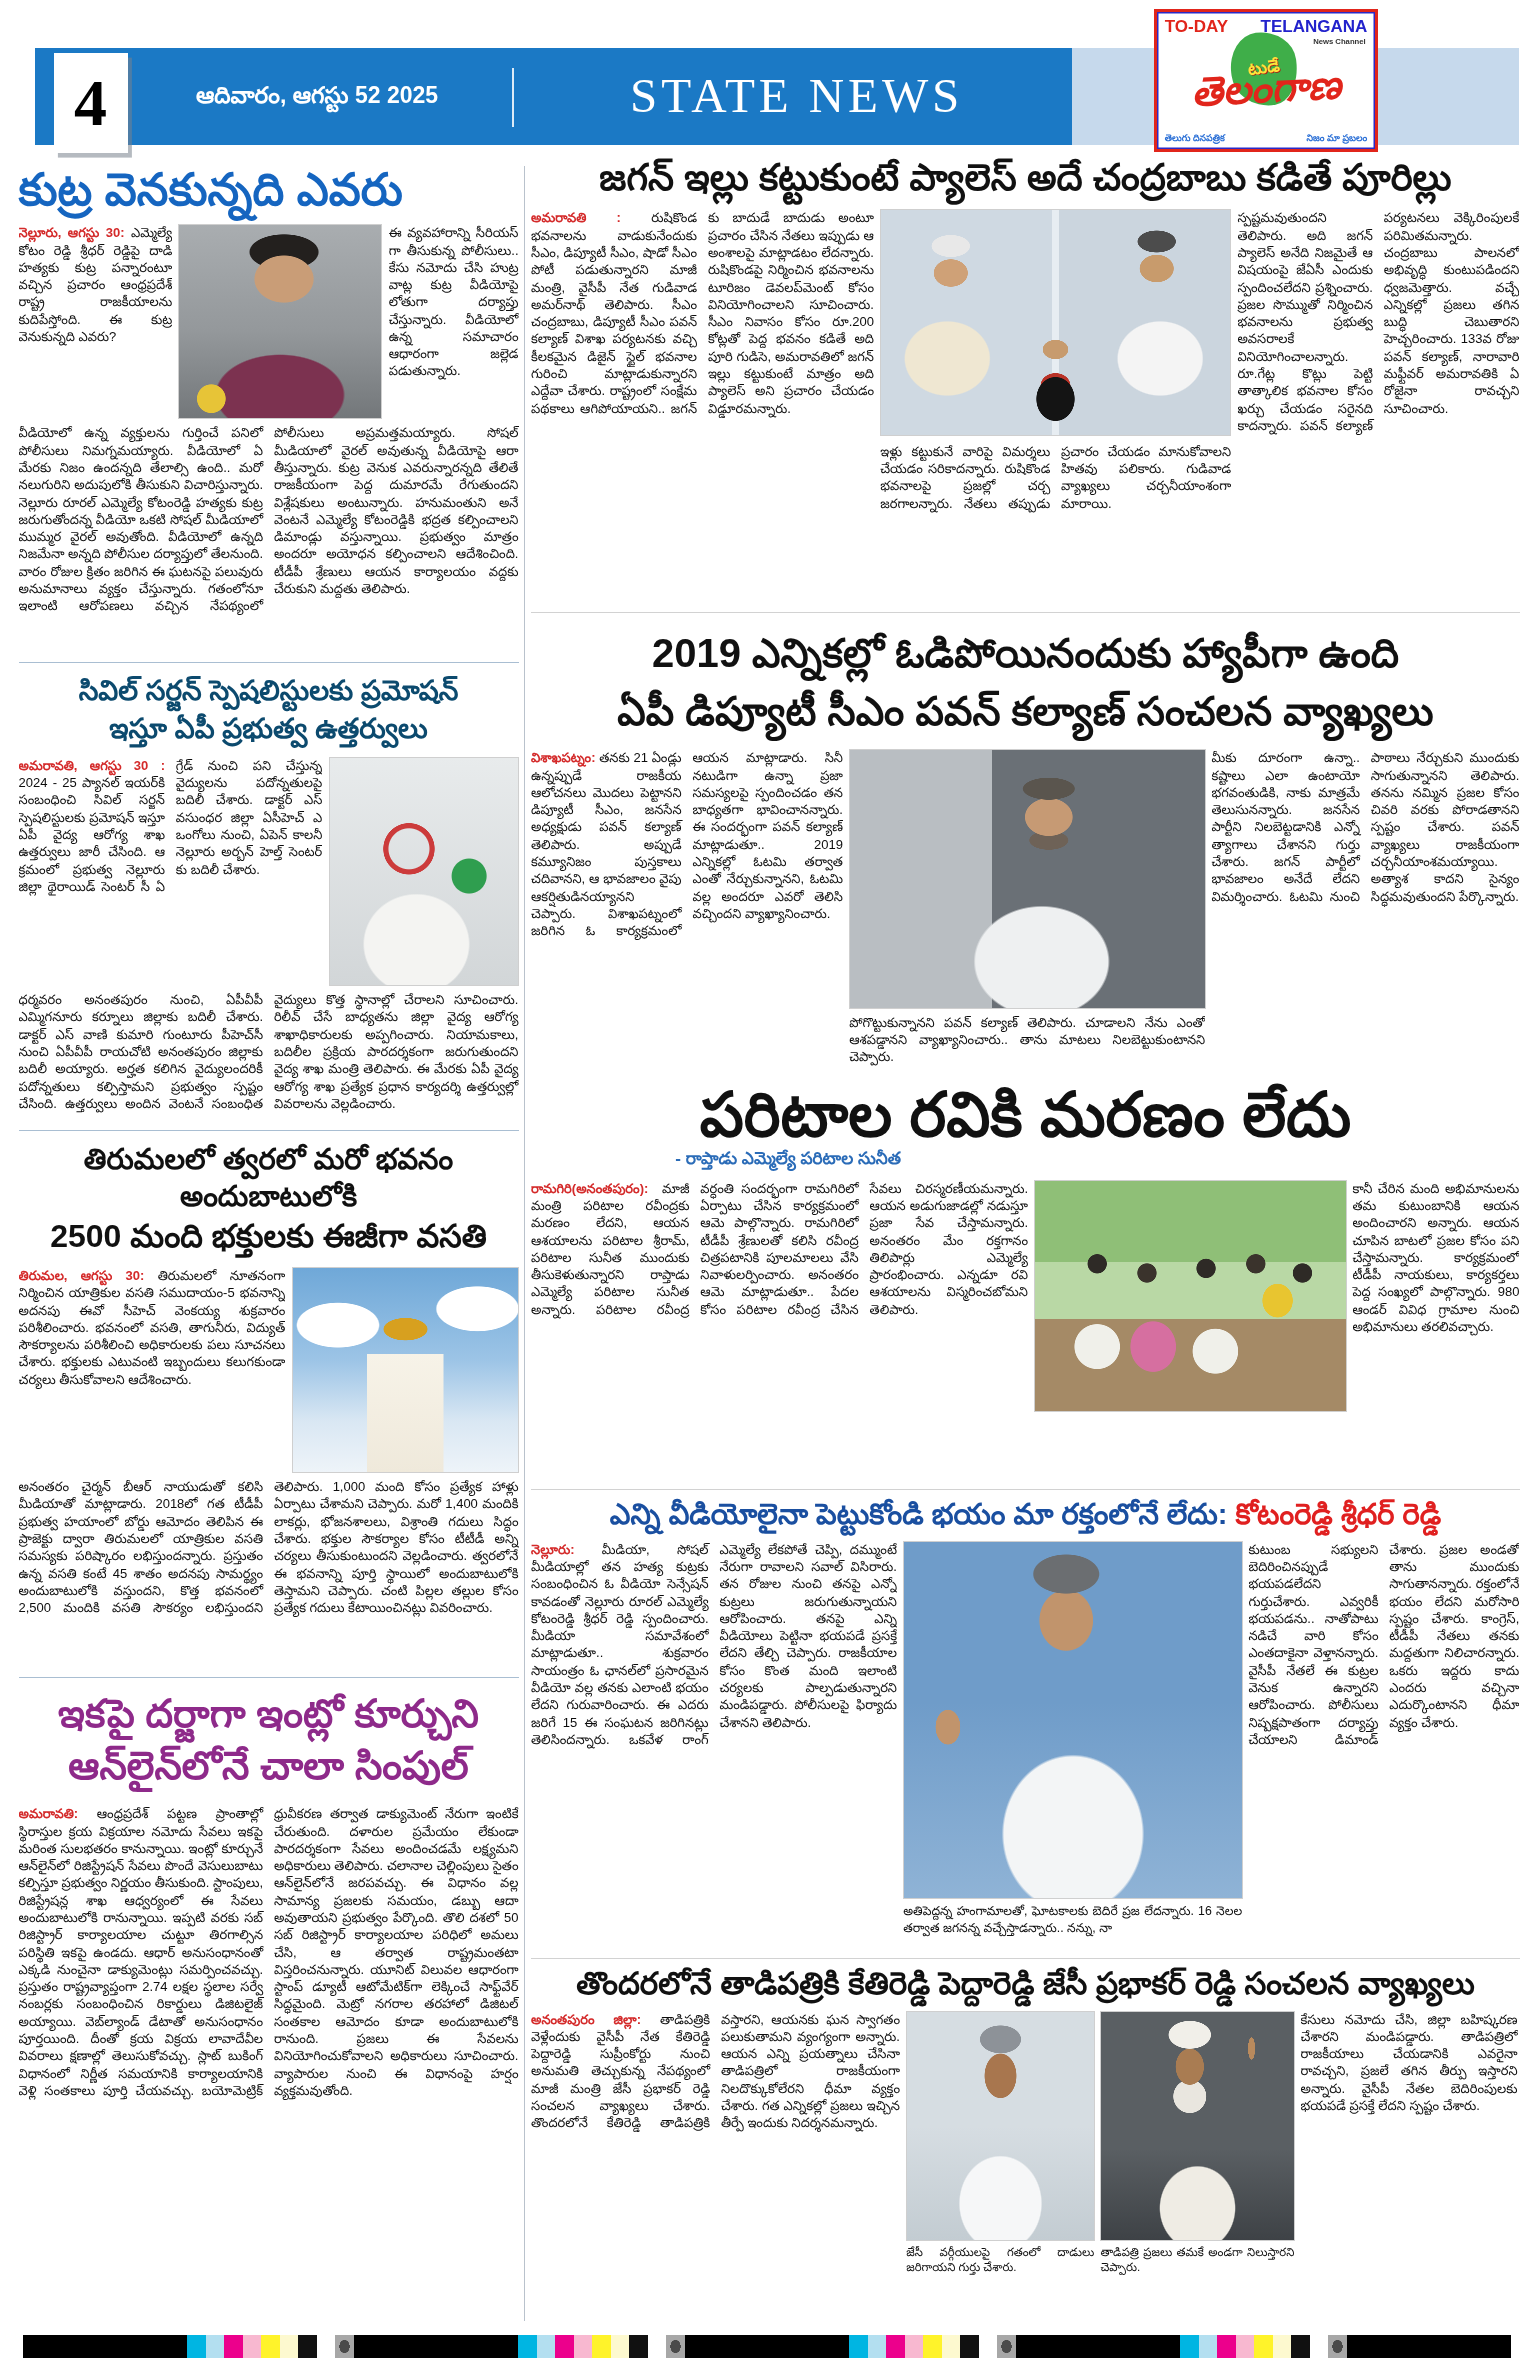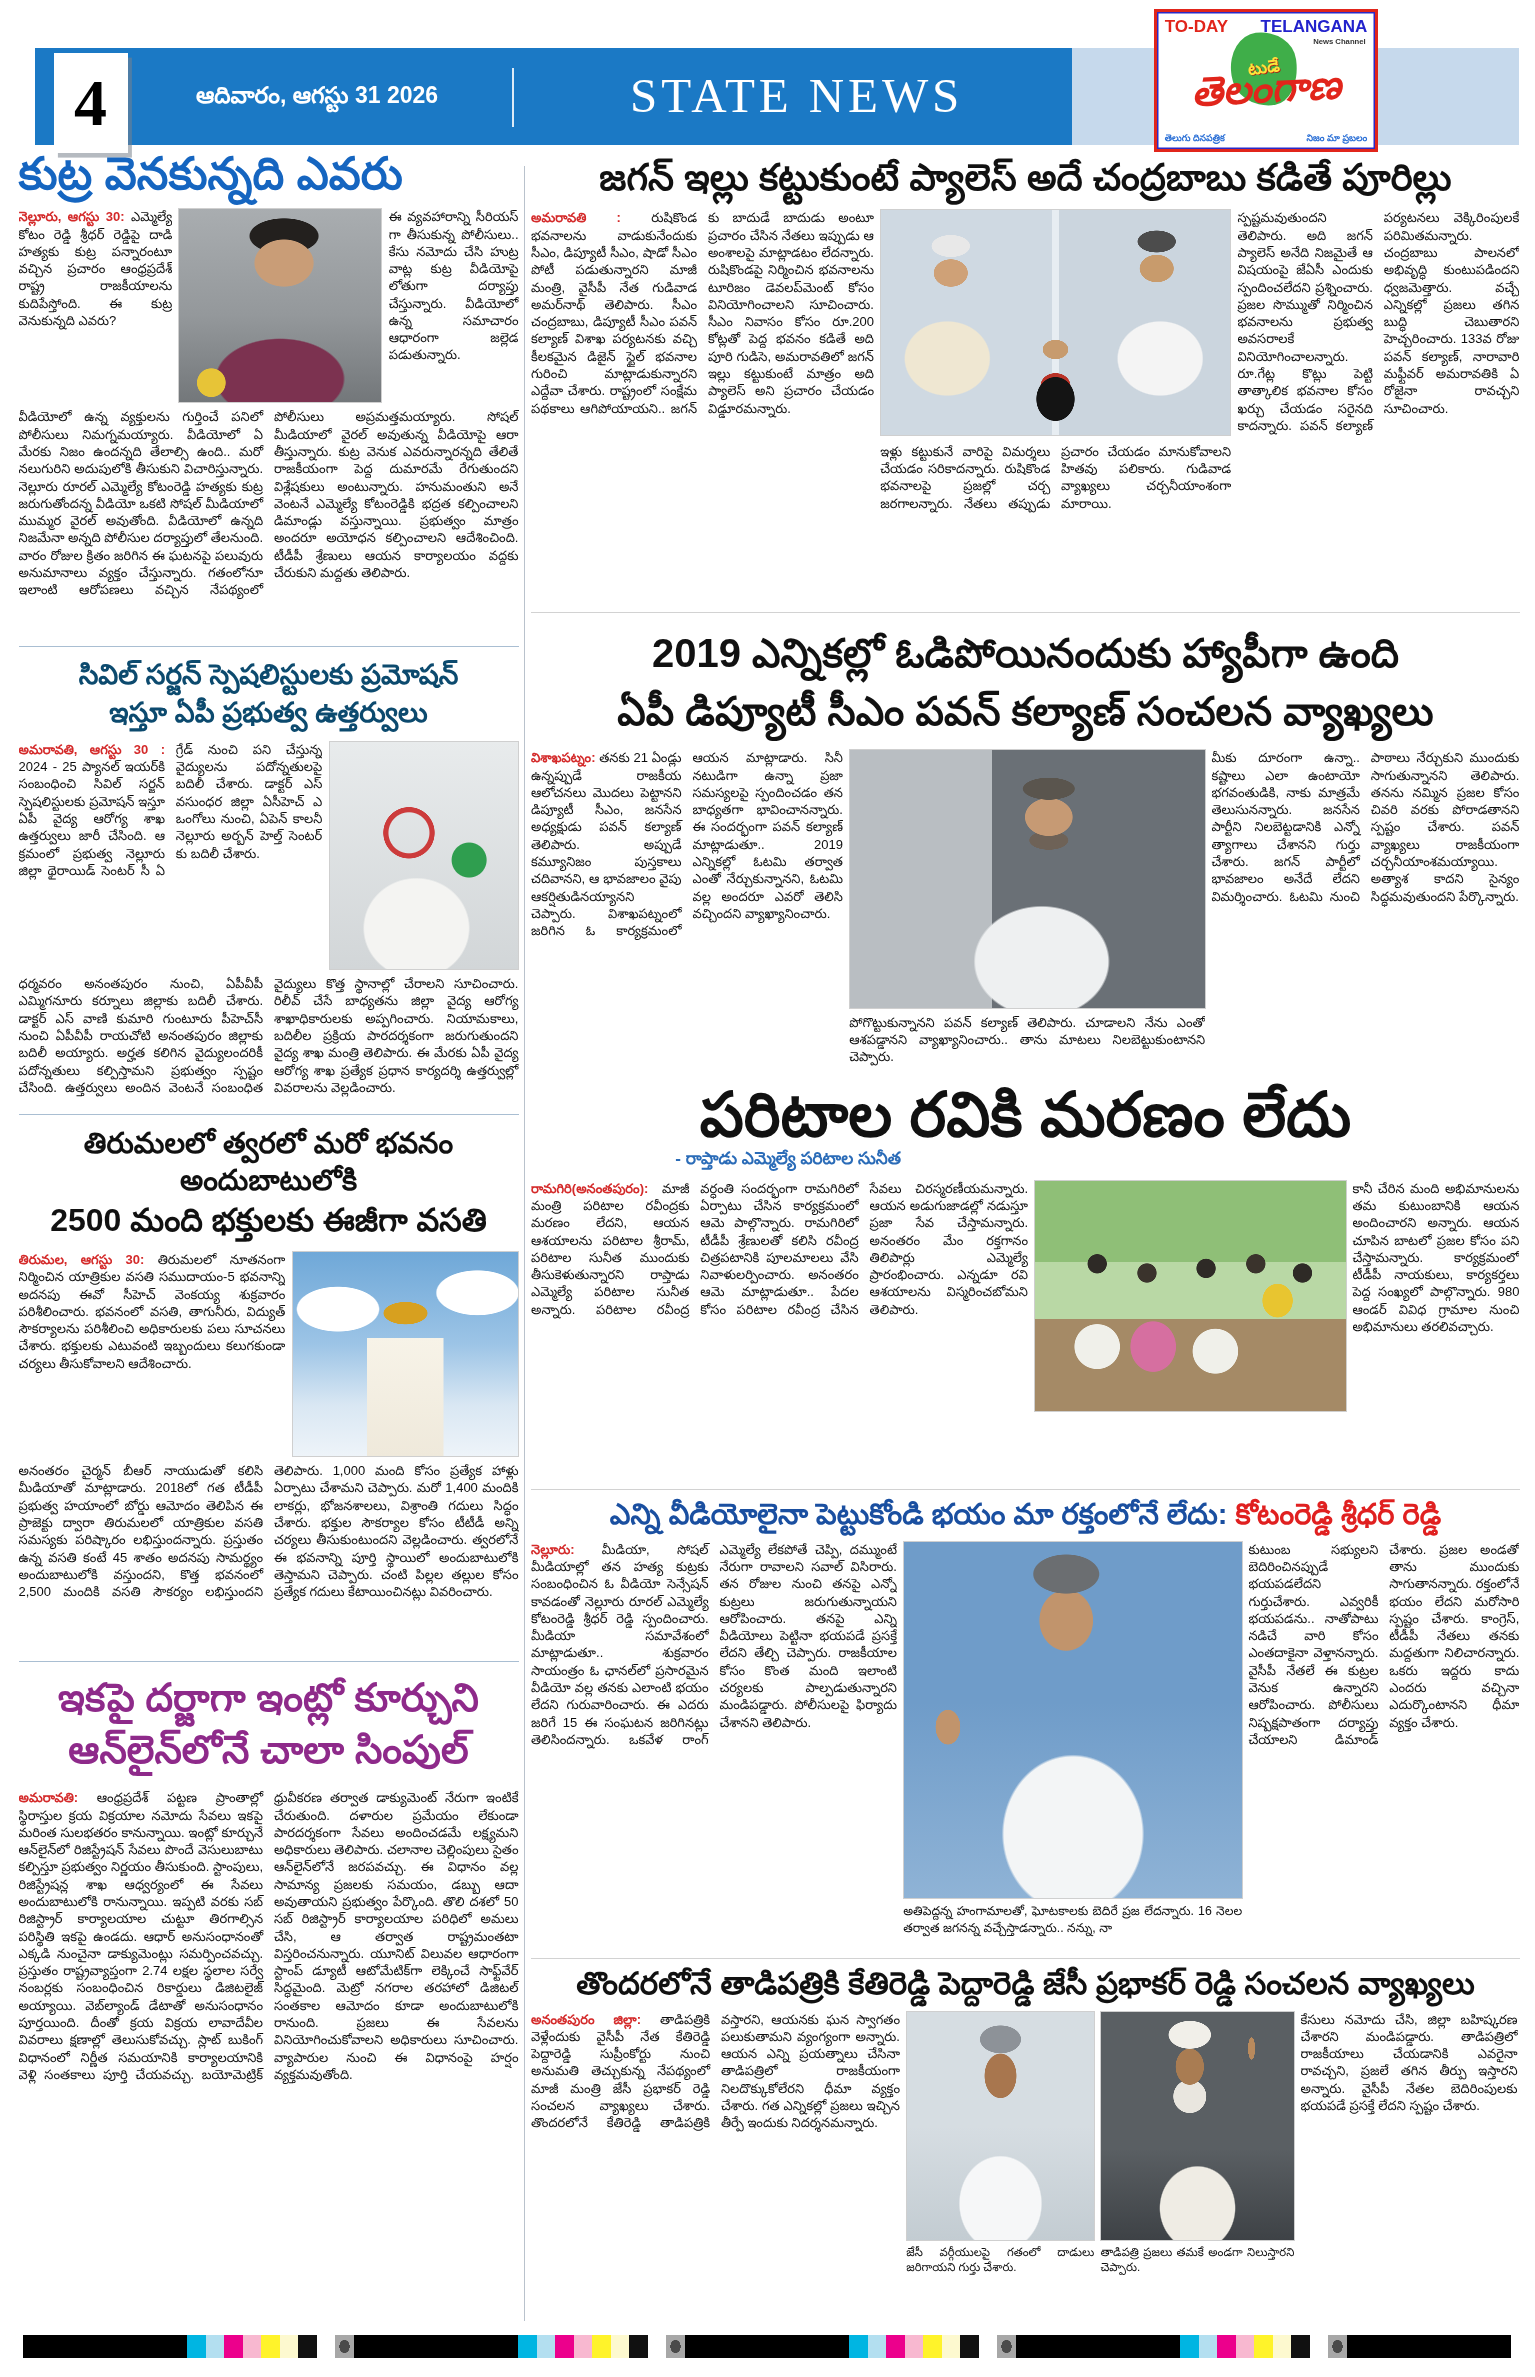--- a/index.html
+++ b/index.html
@@ -35,21 +35,21 @@
     display:flex;align-items:center;justify-content:center;
   }
   .logo-map span{color:#ffe23a;text-shadow:0.8px 0.8px 0 #b31212;font-weight:bold;font-size:17px;}
   .logo-script{
     position:absolute;left:4.6px;right:4.6px;top:54px;text-align:center;color:#e1251b;
     font-size:40px;font-weight:bold;font-style:italic;transform:rotate(-3deg);white-space:nowrap;
   }
   .logo-bl{position:absolute;left:7.7px;bottom:4.6px;color:#2a6fd6;font-size:9.3px;font-weight:bold;}
   .logo-br{position:absolute;right:7.7px;bottom:4.6px;color:#2a6fd6;font-size:9.3px;font-weight:bold;}
   
-  .left-rail{position:absolute;left:18.5px;top:144px;width:500px;}
+  .left-rail{position:absolute;left:18.5px;top:160px;width:500px;}
   .right-rail{position:absolute;left:531px;top:158px;width:989px;}
   .vdivider{position:absolute;left:524px;top:166px;width:0.8px;height:2155px;background:#b9c2cc;}
   
   .body{font-size:13px;line-height:1.33;text-align:justify;overflow:hidden;}
   .cols2{column-count:2;column-gap:10.8px;}
   .cols3{column-count:3;column-gap:10.8px;}
   .dateline{color:#d42a2a;font-weight:bold;}
   .flexrow{display:flex;gap:6.2px;}
   .ph{border:0.8px solid #cfcfcf;background-repeat:no-repeat;flex:none;}
   .sep{border-top:0.8px solid #a9bed2;margin:9.3px 0;}
@@ -139,21 +139,21 @@
   .chip.oval{background:radial-gradient(ellipse 46% 48% at 50% 50%, #4a4a4a 0 58%, transparent 60%), #a7a7a7;}
 </style>
 </head>
 <body>
 
 <div>
   <div class="mast-bar">
     <div class="pagenum-box">
       <span>4</span>
     </div>
-    <div class="mast-date">ఆదివారం, ఆగస్టు 31  2026</div>
+    <div class="mast-date">ఆదివారం, ఆగస్టు 52  2025</div>
     <div class="mast-divider"></div>
     <div class="mast-title">STATE NEWS</div>
   </div>
   <div class="mast-light"></div>
   <div class="logo">
     <span class="logo-today">TO-DAY</span>
     <span class="logo-tg">TELANGANA</span>
     <span class="logo-sub">News Channel</span>
     <div class="logo-map">
       <span>టుడే</span>

